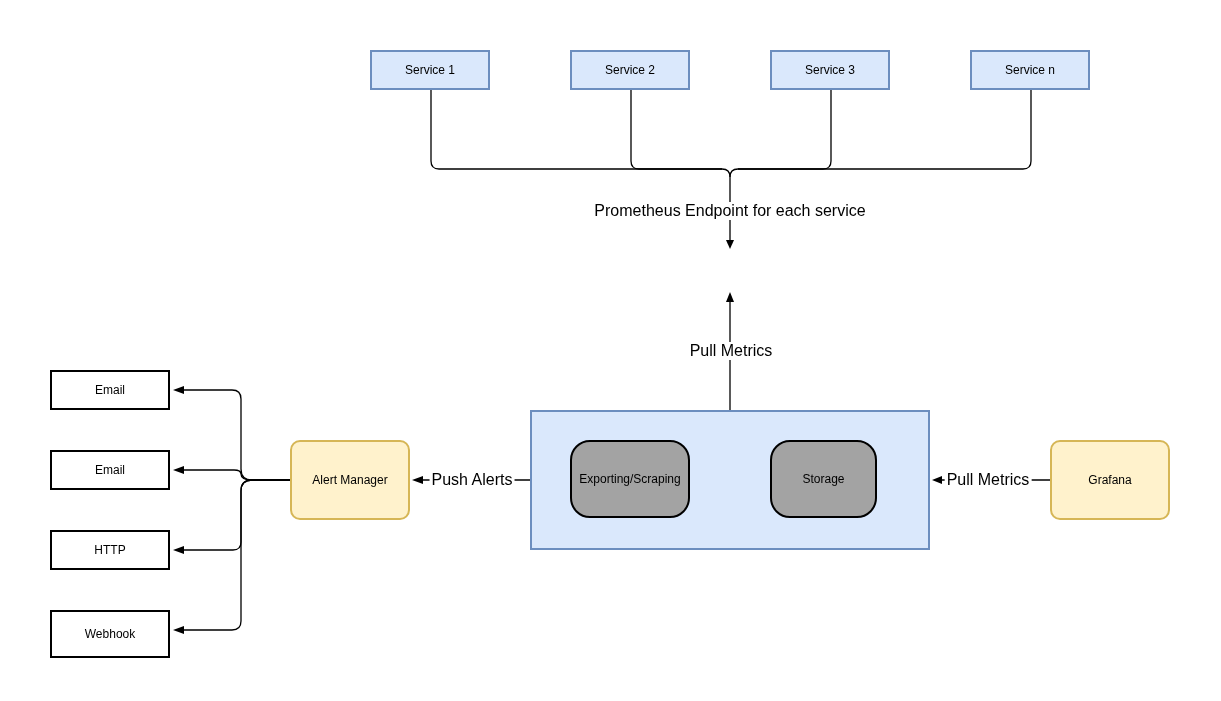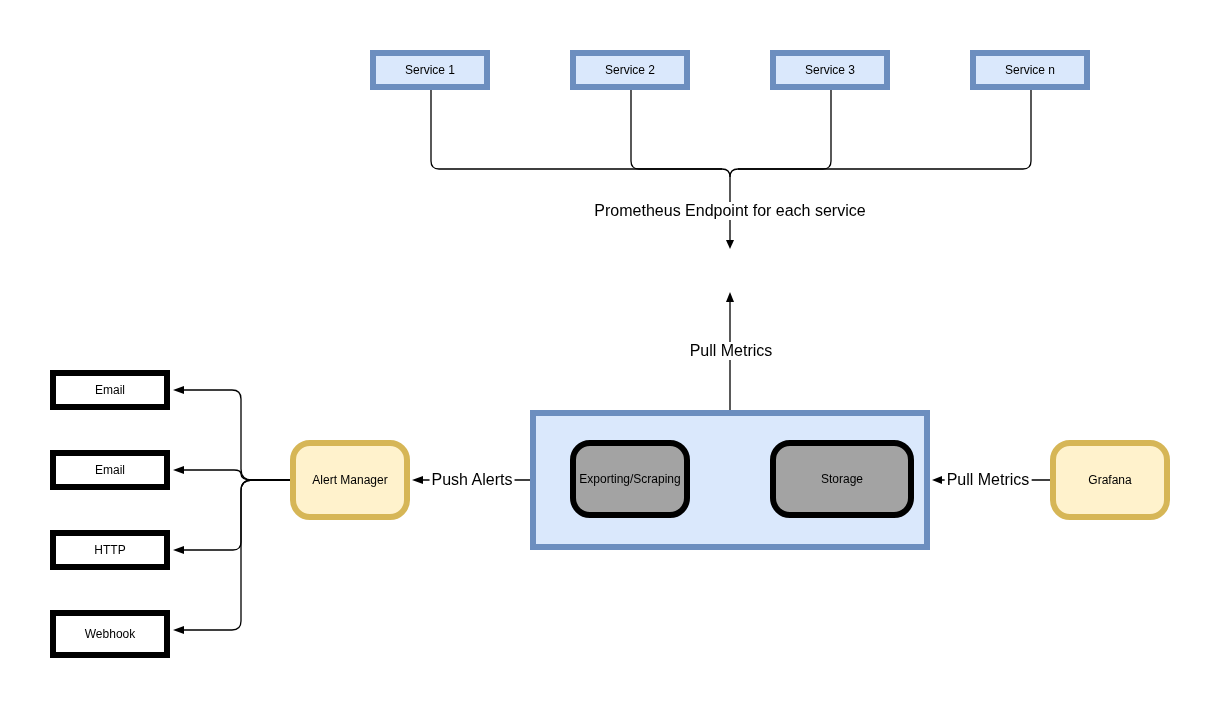--- a/index.html
+++ b/index.html
@@ -4,28 +4,28 @@
 <title>Diagram</title>
 <style>
   html,body { margin:0; padding:0; background:#ffffff; }
   .canvas {
     position:relative; width:1221px; height:701px; background:#ffffff;
     font-family:"Liberation Sans", sans-serif; overflow:hidden;
   }
   .wires { position:absolute; left:0; top:0; width:1221px; height:701px; pointer-events:none; }
   .node {
     position:absolute; display:flex; align-items:center; justify-content:center;
-    font-size:12px; color:#000; border:6px solid #1d4ed8; box-sizing:border-box;
+    font-size:12px; color:#000; border:2px solid #1d4ed8; box-sizing:border-box;
     text-align:center; line-height:1.2; background:#fff;
   }
   .svc      { background:#dae8fc; border-color:#6c8ebf; }
   .metrics  { background:#ffe6cc; border-color:#d79b00; border-radius:8px; }
   .group    { background:#dae8fc; border-color:#6c8ebf; }
   .inner    { background:#a3a3a3; border-color:#000000; border-radius:20px; }
-  .accent   { background:#fff2cc; border-color:#d6b656; border-radius:20px; }
+  .accent   { background:#fff2cc; border-color:#d6b656; border-radius:10px; }
   .plain    { background:#ffffff; border-color:#000000; }
   .edge-label {
     position:absolute; transform:translate(-50%,-50%);
     background:#ffffff; padding:0 2px; font-size:16px; color:#000;
     white-space:nowrap;
   }
 </style>
 </head>
 <body>
 
@@ -66,21 +66,21 @@
   </svg>
 
   <div class="node svc" style="left:370px;top:50px;width:120px;height:40px">Service 1</div>
   <div class="node svc" style="left:570px;top:50px;width:120px;height:40px">Service 2</div>
   <div class="node svc" style="left:770px;top:50px;width:120px;height:40px">Service 3</div>
   <div class="node svc" style="left:970px;top:50px;width:120px;height:40px">Service n</div>
 
 
   <div class="node group" style="left:530px;top:410px;width:400px;height:140px"></div>
   <div class="node inner" style="left:570px;top:440px;width:120px;height:78px">Exporting/Scraping</div>
-  <div class="node inner" style="left:770px;top:440px;width:144px;height:78px">Storage</div>
+  <div class="node inner" style="left:770px;top:440px;width:107px;height:78px">Storage</div>
 
   <div class="node accent" style="left:290px;top:440px;width:120px;height:80px">Alert Manager</div>
   <div class="node accent" style="left:1050px;top:440px;width:120px;height:80px">Grafana</div>
 
   <div class="node plain" style="left:50px;top:370px;width:120px;height:40px">Email</div>
   <div class="node plain" style="left:50px;top:450px;width:120px;height:40px">Email</div>
   <div class="node plain" style="left:50px;top:530px;width:120px;height:40px">HTTP</div>
   <div class="node plain" style="left:50px;top:610px;width:120px;height:48px">Webhook</div>
 
   <div class="edge-label" style="left:730px;top:211px">Prometheus Endpoint for each service</div>

